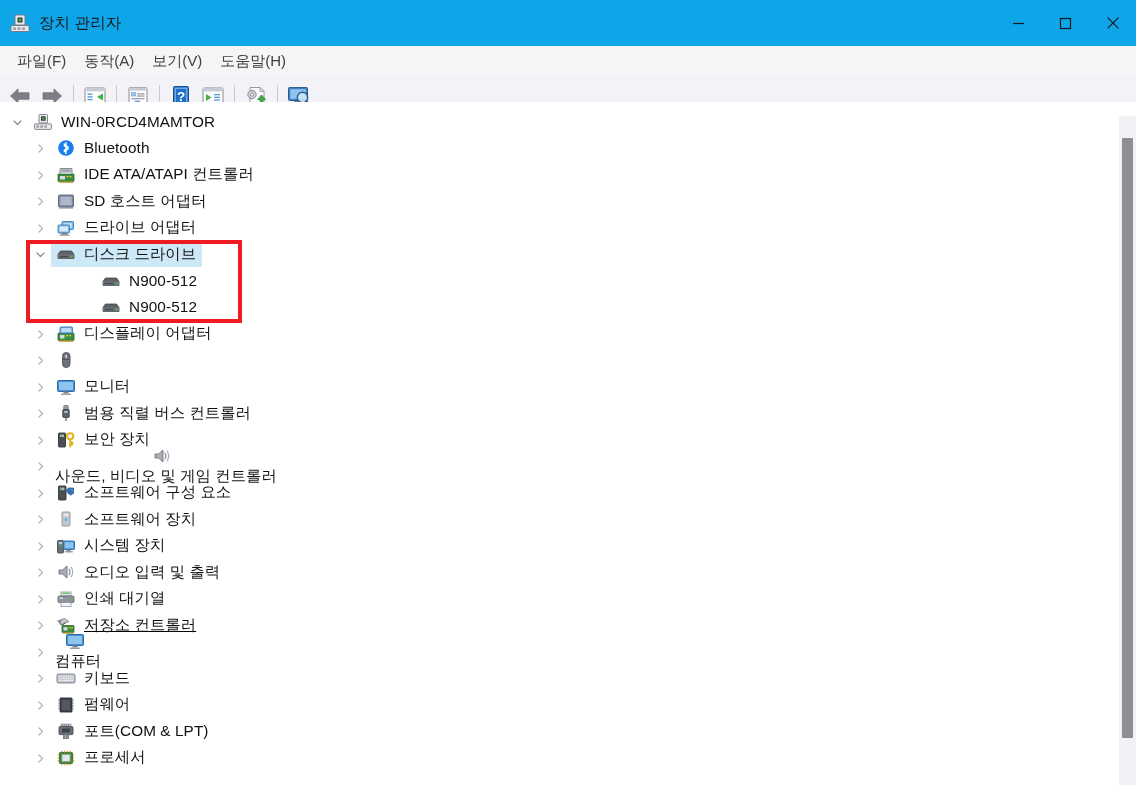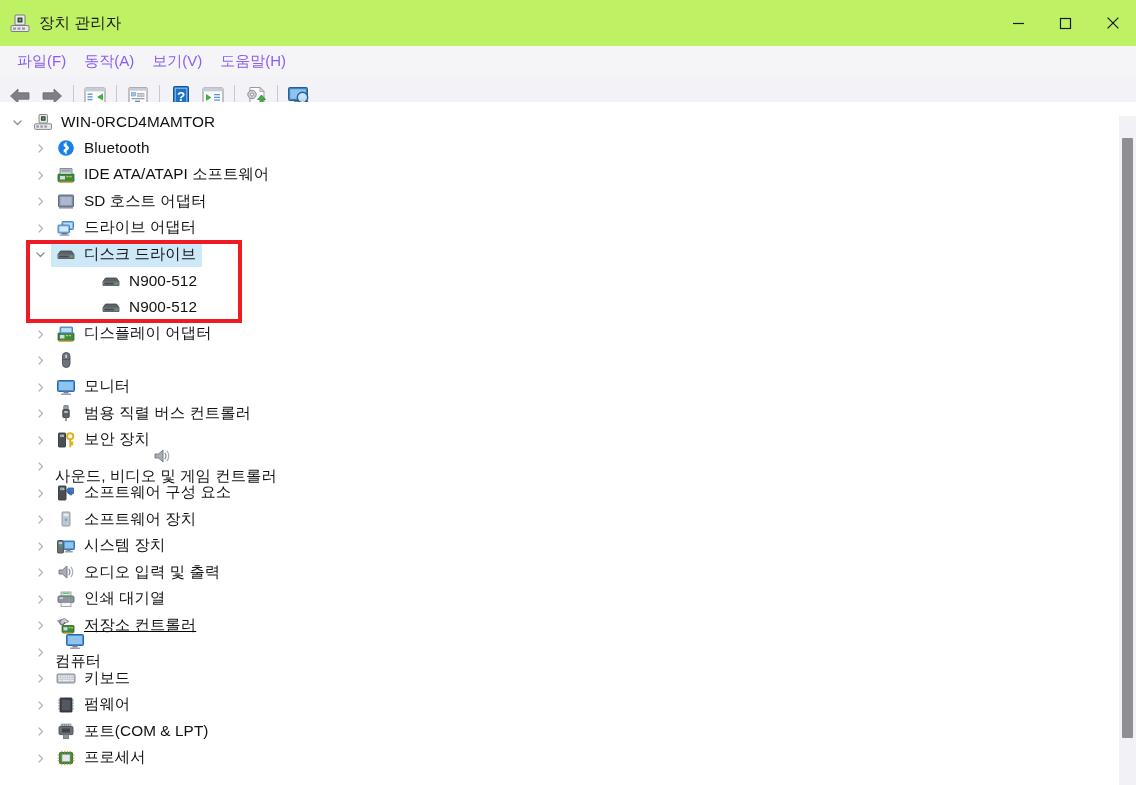--- a/index.html
+++ b/index.html
@@ -7,34 +7,34 @@
     width: 1136px; height: 785px;
     background: #ffffff;
     font-family: "Liberation Sans", "DejaVu Sans", sans-serif;
     overflow: hidden;
   }
   .window { position: relative; width: 1136px; height: 785px; background: #fff; }
 
   
   .titlebar {
     position: absolute; left: 0; top: 0; width: 1136px; height: 46px;
-    background: #bef264; display: flex; align-items: center;
+    background: #0ea5e9; display: flex; align-items: center;
   }
   .title-icon { width: 22px; height: 22px; margin-left: 9px; margin-right: 8px; position: relative; flex: none; }
   .title-text { font-size: 15.5px; color: #1b1b1b; letter-spacing: .1px; }
   .wincontrols { position: absolute; right: 0; top: 0; height: 46px; display: flex; }
   .wc { width: 47px; height: 46px; display: flex; align-items: center; justify-content: center; }
   .wc svg { display: block; }
 
   
   .menubar {
     position: absolute; left: 0; top: 46px; width: 1136px; height: 31px;
     background: #f5f5f8; display: flex; align-items: center; padding-left: 8px;
   }
-  .menu-item { font-size: 15px; color: #8b5cf6; padding: 2px 9px; white-space: nowrap; }
+  .menu-item { font-size: 15px; color: #404040; padding: 2px 9px; white-space: nowrap; }
 
   
   .toolbar {
     position: absolute; left: 0; top: 77px; width: 1136px; height: 38px;
     background: #f3f3f7; border-bottom: 1px solid #9a9aa2;
     display: flex; align-items: center; padding-left: 4px;
   }
   .tb-btn { width: 32px; height: 32px; display: flex; align-items: center; justify-content: center; flex: none; }
   .tb-sep { width: 1px; height: 22px; background: #c8c8cf; margin: 0 5px; flex: none; }
   .tb-btn svg { display: block; }
@@ -264,21 +264,21 @@
               <svg width="20" height="18" viewBox="0 0 20 18">
                 <rect x="2" y="8" width="16" height="7.5" rx=".6" fill="#3b8c3f" stroke="#2a6b2e" stroke-width=".8"></rect>
                 <rect x="4" y="10" width="5" height="3.5" fill="#d8dce2"></rect>
                 <rect x="10.5" y="10" width="2" height="1.3" fill="#f0c243"></rect>
                 <rect x="13.5" y="10" width="2" height="1.3" fill="#f0c243"></rect>
                 <path d="M4 8 L4 2.5 L16 2.5 L16 8" fill="#c8ccd3" stroke="#7e838c" stroke-width=".9"></path>
                 <rect x="5.5" y="3.5" width="9" height="2.2" fill="#9aa0aa"></rect>
                 <rect x="3" y="15.5" width="14" height="1.4" fill="#cfa23e"></rect>
               </svg>
             </span>
-            <span class="lbl">IDE ATA/ATAPI 소프트웨어</span>
+            <span class="lbl">IDE ATA/ATAPI 컨트롤러</span>
           </span>
         </div>
         <div class="row d1">
           <span class="chev">
             <svg width="11" height="11" viewBox="0 0 11 11">
               <path d="M4 2 L7.5 5.5 L4 9" fill="none" stroke="#b4b4ba" stroke-width="1.3" stroke-linecap="round" stroke-linejoin="round"></path>
             </svg>
           </span>
           <span class="lblwrap" style="display: inline-flex; ">
             <span class="ico">

